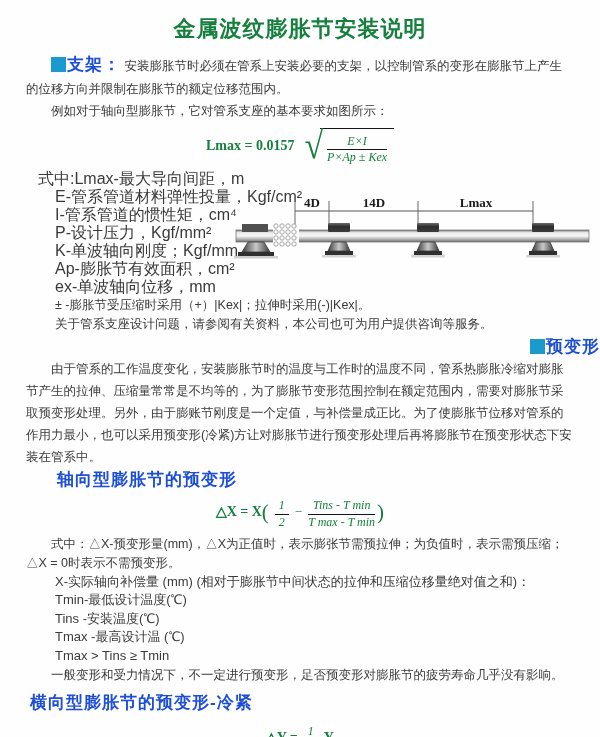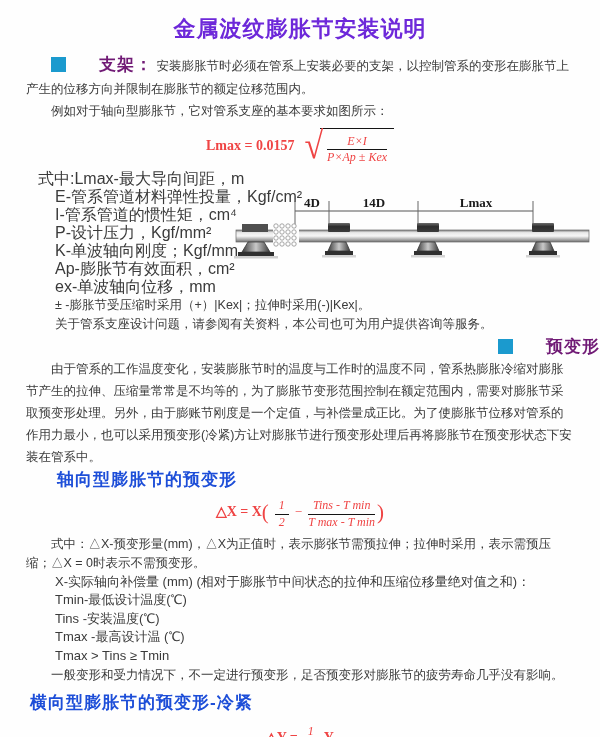--- a/index.html
+++ b/index.html
@@ -3,41 +3,40 @@
 <meta charset="utf-8">
 <style>
   html,body { margin:0; padding:0; background:#ffffff; }
   .page {
     position:relative; width:600px; height:737px; margin:0 auto;
     background:#fefefe; overflow:hidden;
     font-family:"Liberation Sans", sans-serif; color:#3a3a3a;
   }
   .doc-title {
     margin:0; padding-top:15px; text-align:center;
-    font-size:22px; font-weight:bold; letter-spacing:1px; color:#6d28d9;
+    font-size:22px; font-weight:bold; letter-spacing:1px; color:#15803d;
     line-height:28px;
   }
   .para { margin:0 26px; font-size:12.5px; line-height:22.5px; text-indent:2em; }
   .para.first { margin-top:12px; }
   .bullet {
     display:inline-block; width:15px; height:15px; background:#1b9ace;
     vertical-align:-2px; margin-right:1px;
   }
   .sec-title {
-    color:#701a75; font-size:17px; font-weight:bold; line-height:1;
+    color:#1d4ed8; font-size:17px; font-weight:bold; line-height:1;
     letter-spacing:1px;
-    margin-left:32px;
   }
   .sec-block { margin:4px 0 2px 34px;text-align:right; }
   .sub { color:#1d4ed8; font-size:17px; font-weight:bold; line-height:20px; margin:4px 0; letter-spacing:1px; }
   .sub.axial { margin-left:57px; margin-top:2px; }
   .sub.lateral { margin-left:30px; margin-top:8px; }
 
   
-  .formula { text-align:center; font-family:"Liberation Serif", serif; color:#ef4444; margin:5px 0; }
+  .formula { text-align:center; font-family:"Liberation Serif", serif; color:#15803d; margin:5px 0; }
   .f-bold { font-weight:bold; font-size:14px; }
   .sqrt { display:inline-flex; align-items:center; margin-left:6px; vertical-align:middle; }
   .rad { font-size:34px; line-height:0.9; transform:scaleY(1.12); }
   .radicand { display:inline-block; border-top:1.4px solid #141414; margin-left:-3px; padding:2px 5px 0 5px; }
   .frac { display:inline-block; text-align:center; vertical-align:middle; font-size:12px; line-height:1.15; margin:0 2px; }
   .frac .num { display:block; border-bottom:1px solid #141414; padding:4px 4px 1px;font-style:italic; }
   .frac .den { display:block; padding-top:1px;font-style:italic; }
   .it { font-style:italic; }
   .paren { font-size:21px; vertical-align:middle; font-weight:normal; }
   .minus { vertical-align:middle; font-size:13px; }
@@ -185,21 +184,21 @@
       <span class="num">1</span>
       <span class="den">2</span>
     </span>
     <span class="minus">−</span>
     <span class="frac it">
       <span class="num">Tins - T min</span>
       <span class="den">T max - T min</span>
     </span><span class="paren">)</span>
   </div>
 
-  <p class="para tight">式中：△X-预变形量(mm)，△X为正值时，表示膨张节需预拉伸；拉伸时采用，表示需预压缩；△X = 0时表示不需预变形。</p>
+  <p class="para tight">式中：△X-预变形量(mm)，△X为正值时，表示膨张节需预拉伸；为负值时，表示需预压缩；△X = 0时表示不需预变形。</p>
   <div class="axial-line">X-实际轴向补偿量 (mm) (相对于膨胀节中间状态的拉伸和压缩位移量绝对值之和)：</div>
   <div class="axial-line">Tmin-最低设计温度(℃)</div>
   <div class="axial-line">Tins -安装温度(℃)</div>
   <div class="axial-line">Tmax -最高设计温 (℃)</div>
   <div class="axial-line">Tmax &gt; Tins ≥ Tmin</div>
   <p class="para note-line" style="margin-top:1px;">一般变形和受力情况下，不一定进行预变形，足否预变形对膨胀节的疲劳寿命几乎没有影响。</p>
 
   <div class="sub lateral">横向型膨胀节的预变形-冷紧</div>
 
   <div class="formula" style="margin-top:8px;">

